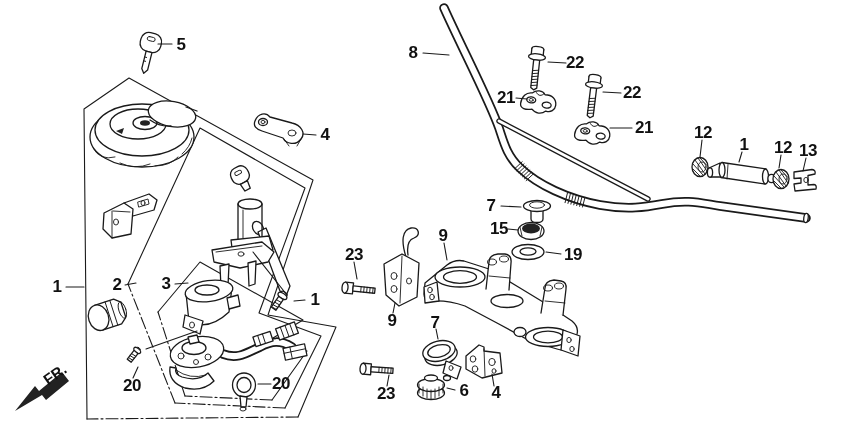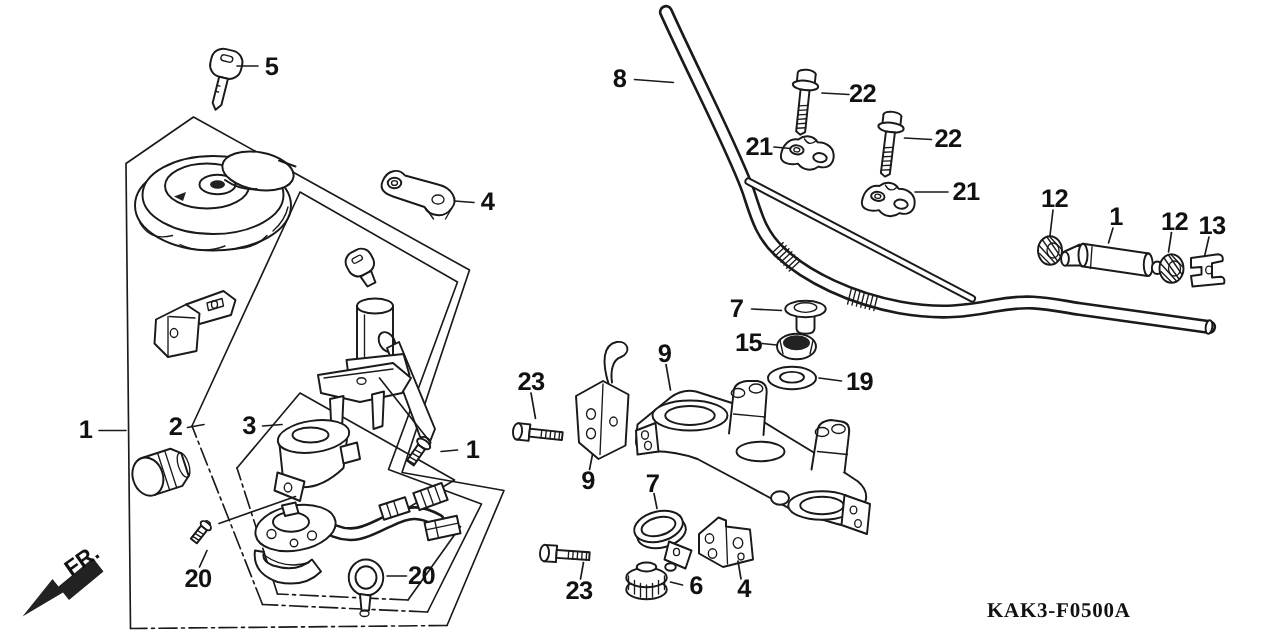--- a/index.html
+++ b/index.html
@@ -377,15 +377,14 @@
 <span class="callout" style="left:386px;top:394px">23</span>
 <span class="callout" style="left:464px;top:391px">6</span>
 <span class="callout" style="left:496px;top:393px">4</span>
 <span class="callout" style="left:281px;top:384px">20</span>
 <span class="callout" style="left:132px;top:386px">20</span>
 <span class="callout" style="left:57px;top:287px">1</span>
 <span class="callout" style="left:117px;top:285px">2</span>
 <span class="callout" style="left:166px;top:284px">3</span>
 
 <div class="fr-label">FR.</div>
-<div class="diagram-code">KAK3-F0500A</div>
 
 </div>
 
 </body></html>

